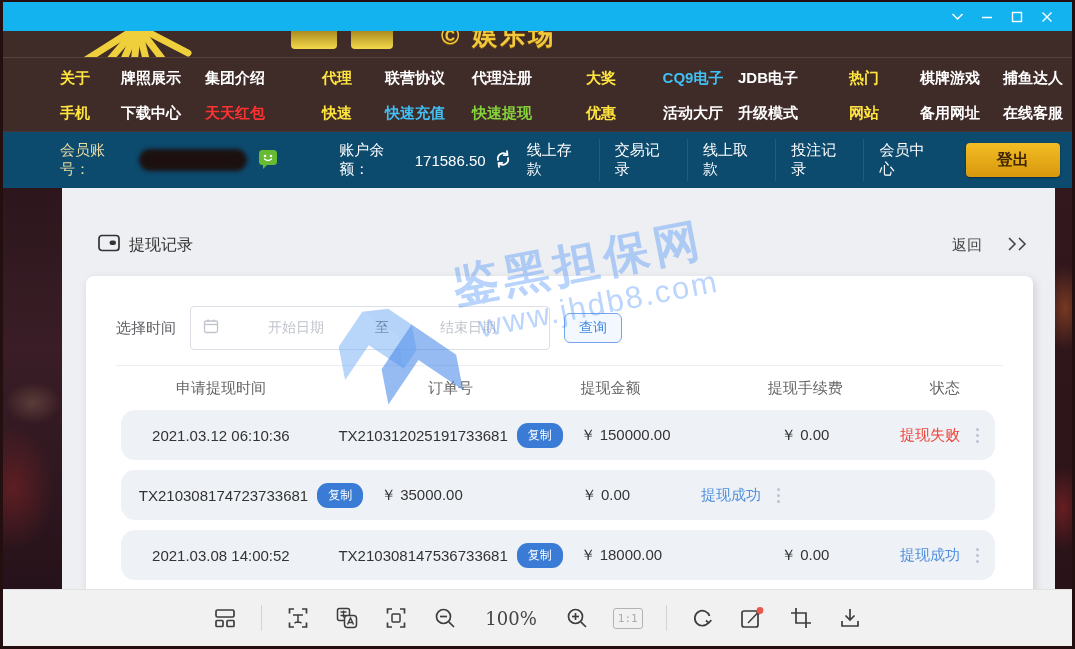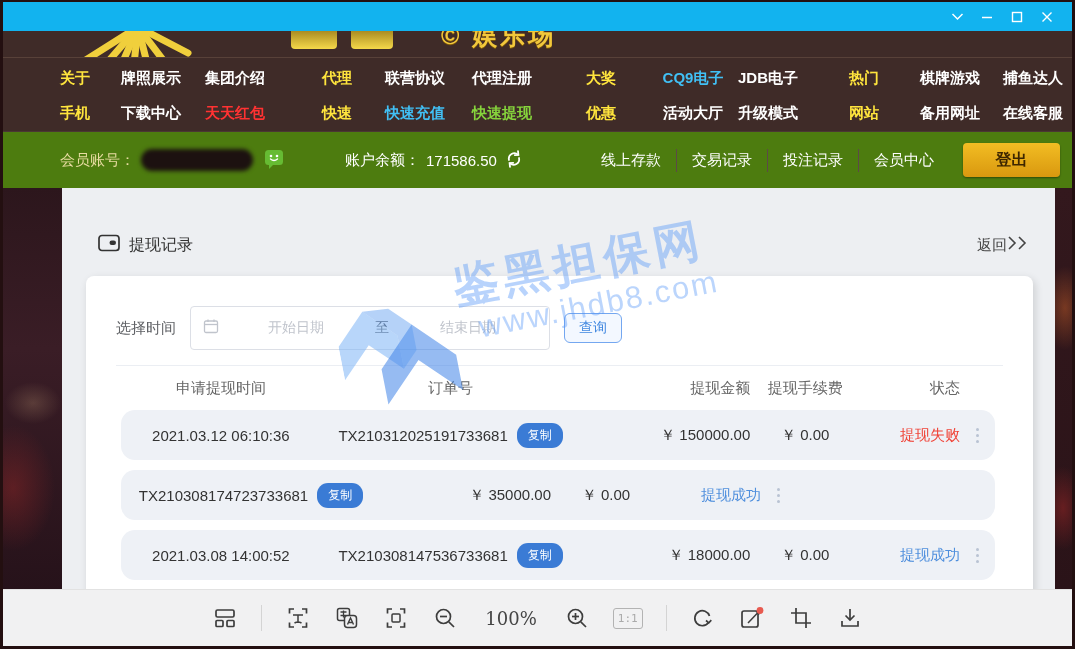--- a/index.html
+++ b/index.html
@@ -33,21 +33,21 @@
   .nav-row span:nth-child(9){width:111px;}
   .nav-row span:nth-child(10){width:71px;}
   .nav-row span:nth-child(11){width:83px;}
   .v-yellow{color:#ffe53d;}
   .v-white{color:#ffffff;}
   .v-red{color:#ff3232;}
   .v-cyan{color:#41c0f5;}
   .v-green{color:#86d43c;}
 
   
-  .account-bar{height:57px;background:#4d7c0f;border-top:1px solid #4a3733;display:flex;align-items:center;padding:0 12px 0 57px;color:#fff;font-size:15px;}
+  .account-bar{height:57px;background:#0c4a6e;border-top:1px solid #4a3733;display:flex;align-items:center;padding:0 12px 0 57px;color:#fff;font-size:15px;}
   .member-label{color:#e8dca2;}
   .redacted{width:112px;height:22px;margin-left:6px;border-radius:11px;background:#1c1110;filter:blur(2px);}
   .chat-icon{margin-left:10px;cursor:pointer;}
   .balance{margin-left:60px;display:flex;align-items:center;gap:6px;}
   .refresh-icon{cursor:pointer;margin-left:2px;}
   .acct-links{margin-left:auto;display:flex;align-items:center;font-size:15px;}
   .acct-link{padding:2px 15px;color:#fff;cursor:pointer;}
   .acct-link + .acct-link{border-left:1px solid #5c4a46;}
   .logout-btn{margin-left:14px;width:97px;height:34px;border:none;border-radius:4px;background:linear-gradient(180deg,#f2bd23,#d9980f);color:#3d2600;font-size:16px;font-weight:bold;cursor:pointer;box-shadow:0 1px 2px rgba(0,0,0,.4);}
 
@@ -58,37 +58,37 @@
       radial-gradient(40px 30px at 30px 215px, rgba(200,160,120,.25), transparent 70%),
       radial-gradient(60px 90px at 10px 300px, rgba(150,40,40,.45), transparent 70%),
       linear-gradient(180deg,#2c161c 0%,#3a1d26 40%,#26121a 100%);}
   .side-right{width:17px;background:
       radial-gradient(30px 60px at 10px 120px, rgba(190,90,40,.5), transparent 70%),
       radial-gradient(30px 60px at 8px 320px, rgba(160,40,40,.5), transparent 70%),
       linear-gradient(180deg,#33181d 0%,#2a1318 100%);}
   .panel{flex:1;background:#edeff2;position:relative;display:flex;flex-direction:column;overflow:hidden;}
   .title-row{margin:46px 26px 0 36px;display:flex;align-items:center;justify-content:space-between;height:24px;}
   .title-left{display:flex;align-items:center;gap:9px;color:#333;font-size:16px;}
-  .back-link{display:flex;gap:0;color:#444;font-size:15px;cursor:pointer;}
+  .back-link{display:flex;align-items:center;gap:25px;color:#444;font-size:15px;cursor:pointer;}
 
   .card{flex:1;margin:20px 22px 0 24px;background:#fff;border-radius:8px;box-shadow:2px 3px 8px rgba(0,0,0,.14);}
   .filter-row{display:flex;align-items:center;margin:30px 30px 0 30px;}
   .filter-label{color:#606266;font-size:15px;margin-right:14px;}
   .date-range{width:360px;height:44px;border:1px solid #dcdfe6;border-radius:4px;background:#fff;display:flex;align-items:center;padding:0 8px 0 12px;cursor:text;}
   .date-range .ph{flex:1;text-align:center;color:#c0c4cc;font-size:14px;}
   .date-range .to{flex:0 0 auto;color:#606266;font-size:14px;padding:0 6px;}
   .search-btn{margin-left:14px;width:58px;height:30px;border:1px solid #74a7f0;border-radius:6px;background:rgba(235,244,255,.6);color:#3f87e0;font-size:14px;cursor:pointer;}
   .divider{margin:15px 30px 0 30px;border-top:1px solid #ebeef3;}
 
   .thead{display:flex;align-items:center;height:44px;margin:0 38px 0 35px;color:#666;font-size:15px;}
   .trow{display:flex;align-items:center;height:50px;margin:0 38px 10px 35px;background:#eef1f6;border-radius:14px;color:#333;font-size:15px;}
   .trow-partial{height:30px;margin-bottom:0;}
   .c-time{width:200px;text-align:center;}
   .c-order{width:260px;display:flex;align-items:center;justify-content:center;gap:9px;}
-  .c-amt{width:170px;text-align:right;}
+  .c-amt{width:170px;text-align:left;}
   .c-fee{width:110px;text-align:center;}
   .c-status{width:100px;text-align:right;}
   .c-menu{width:35px;display:flex;justify-content:center;}
   .copy-btn{border:none;background:#3a7bd5;color:#fff;font-size:12px;padding:4px 11px;border-radius:11px;cursor:pointer;}
   .v-fail{color:#f04438;}
   .v-success{color:#4f8fdd;}
   .dots{display:flex;flex-direction:column;gap:3px;cursor:pointer;padding:4px;}
   .dots i{width:3px;height:3px;border-radius:50%;background:#b9c3d3;}
 
   
@@ -241,20 +241,21 @@
             <polyline points="5,16.8 4.6,13.1 8.2,12.8" fill="none"></polyline>
         </svg>
       </span>
     </span>
     <div class="acct-links">
 
         <span class="acct-link">线上存款</span>
 
         <span class="acct-link">交易记录</span>
 
+        <span class="acct-link">线上取款</span>
 
         <span class="acct-link">投注记录</span>
 
         <span class="acct-link">会员中心</span>
 
     </div>
     <button class="logout-btn">登出</button>
   </div>
 
   <div class="main-wrap">

